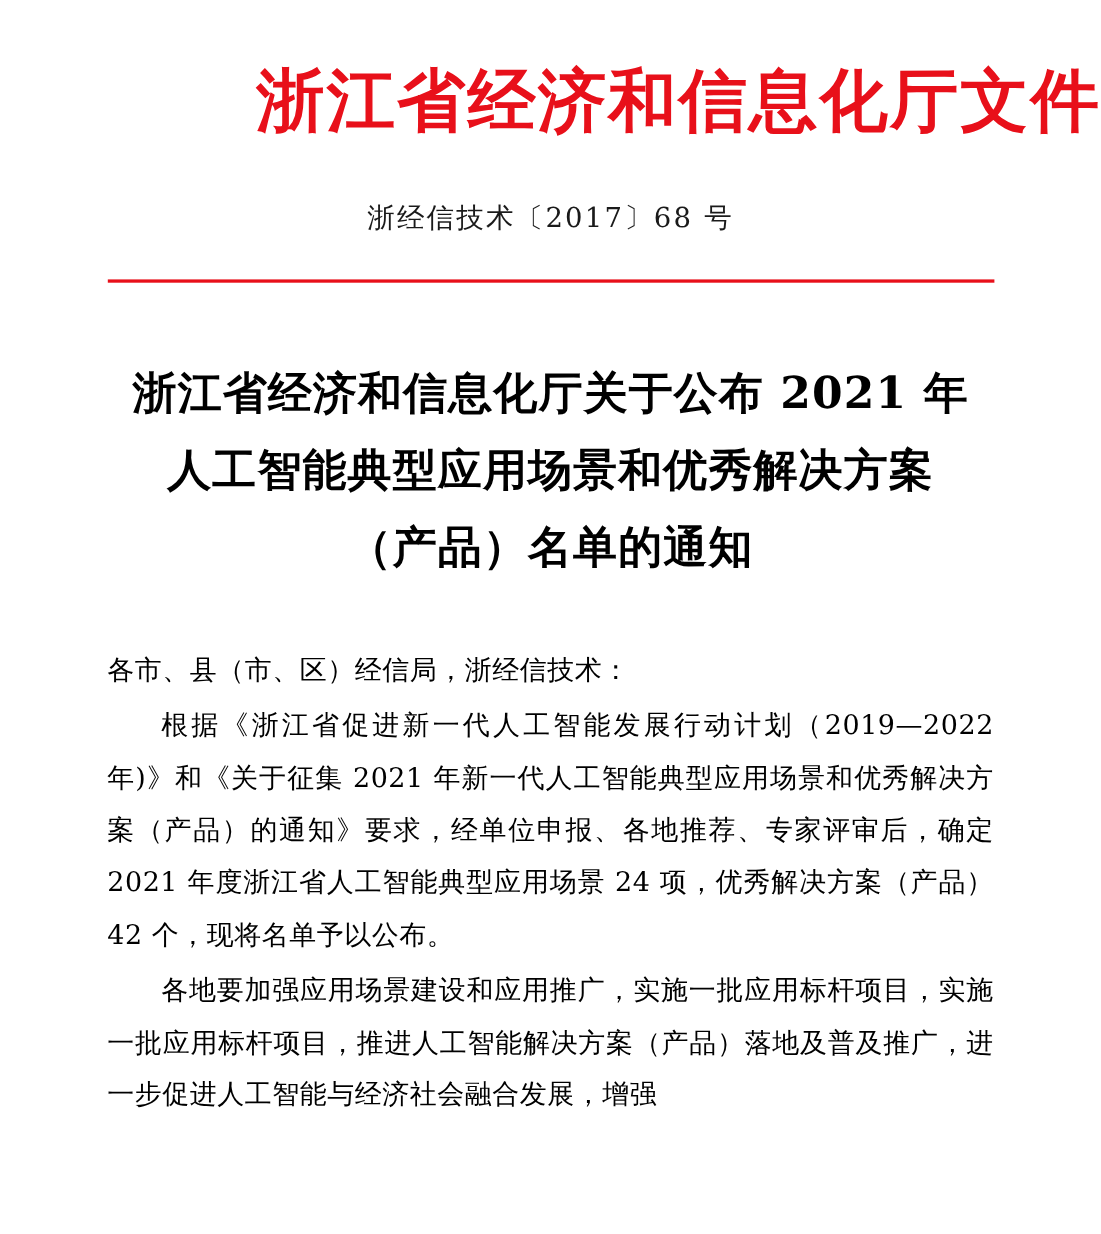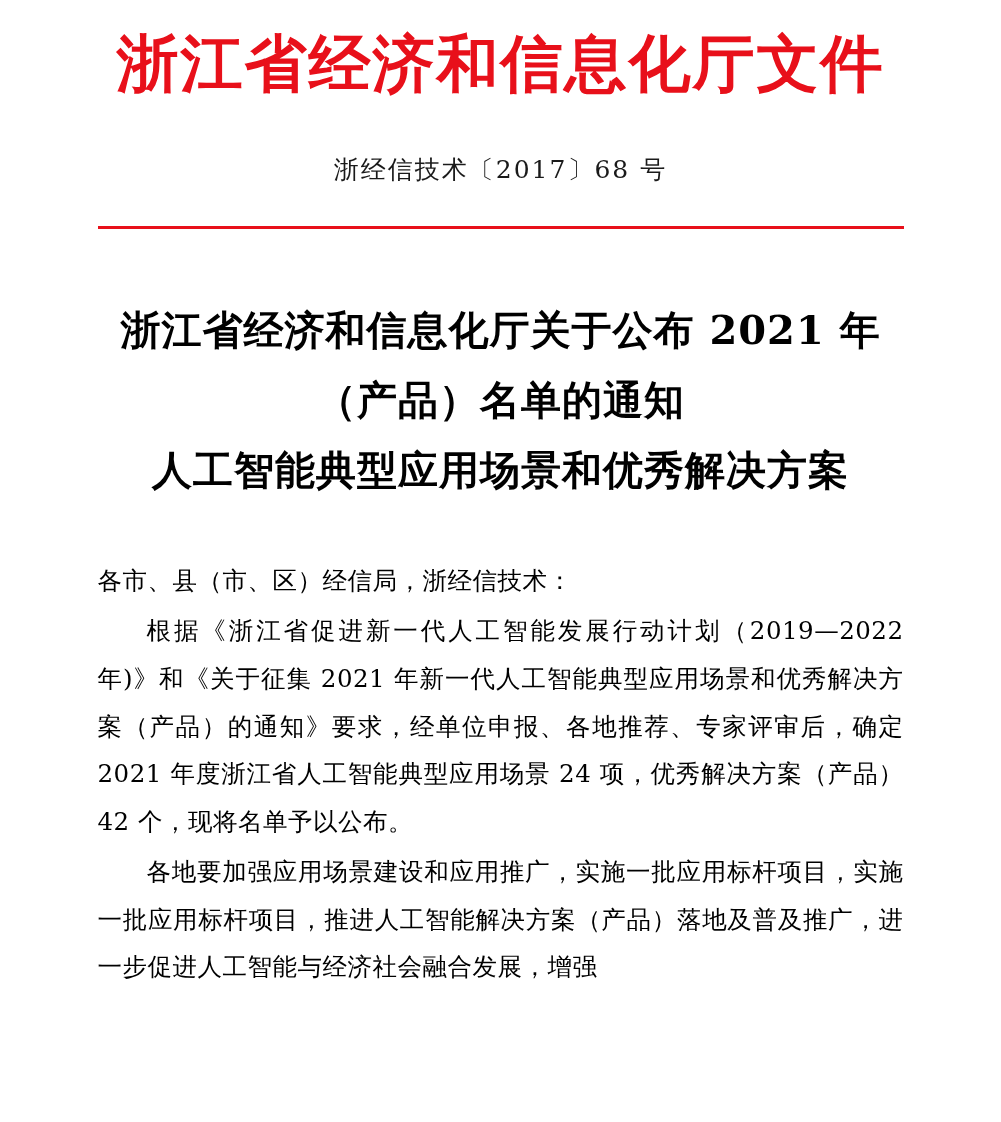--- a/index.html
+++ b/index.html
@@ -18,22 +18,22 @@
   .page {
     position: relative;
     width: 1001px;
     height: 1122px;
     background: #ffffff;
     box-sizing: border-box;
   }
 
   
   .letterhead {
-    padding-top: 28px;
-    text-align: center;
+    padding-top: 56px;
+    text-align: right;
   }
   .letterhead-title {
     color: #e8101a;
     font-family: "DejaVu Serif", "Liberation Serif", serif;
     font-weight: bold;
     font-size: 62px;
     line-height: 1.15;
     letter-spacing: 2px;
     white-space: nowrap;
   }
@@ -96,22 +96,22 @@
   <div class="letterhead">
     <div class="letterhead-title">浙江省经济和信息化厅文件</div>
   </div>
 
   <div class="doc-number">浙经信技术〔2017〕68 号</div>
 
   <div class="red-rule"></div>
 
   <div class="doc-title">
     <div>浙江省经济和信息化厅关于公布 2021 年</div>
+    <div>人工智能典型应用场景和优秀解决方案</div>
     <div>（产品）名单的通知</div>
-    <div>人工智能典型应用场景和优秀解决方案</div>
   </div>
 
   <div class="body-text">
     <p class="salutation">各市、县（市、区）经信局，浙经信技术：</p>
     <p class="indent">根据《浙江省促进新一代人工智能发展行动计划（2019—2022 年)》和《关于征集 2021 年新一代人工智能典型应用场景和优秀解决方案（产品）的通知》要求，经单位申报、各地推荐、专家评审后，确定 2021 年度浙江省人工智能典型应用场景 24 项，优秀解决方案（产品）42 个，现将名单予以公布。</p>
     <p class="indent">各地要加强应用场景建设和应用推广，实施一批应用标杆项目，实施一批应用标杆项目，推进人工智能解决方案（产品）落地及普及推广，进一步促进人工智能与经济社会融合发展，增强</p>
   </div>
 
 </div>
 

